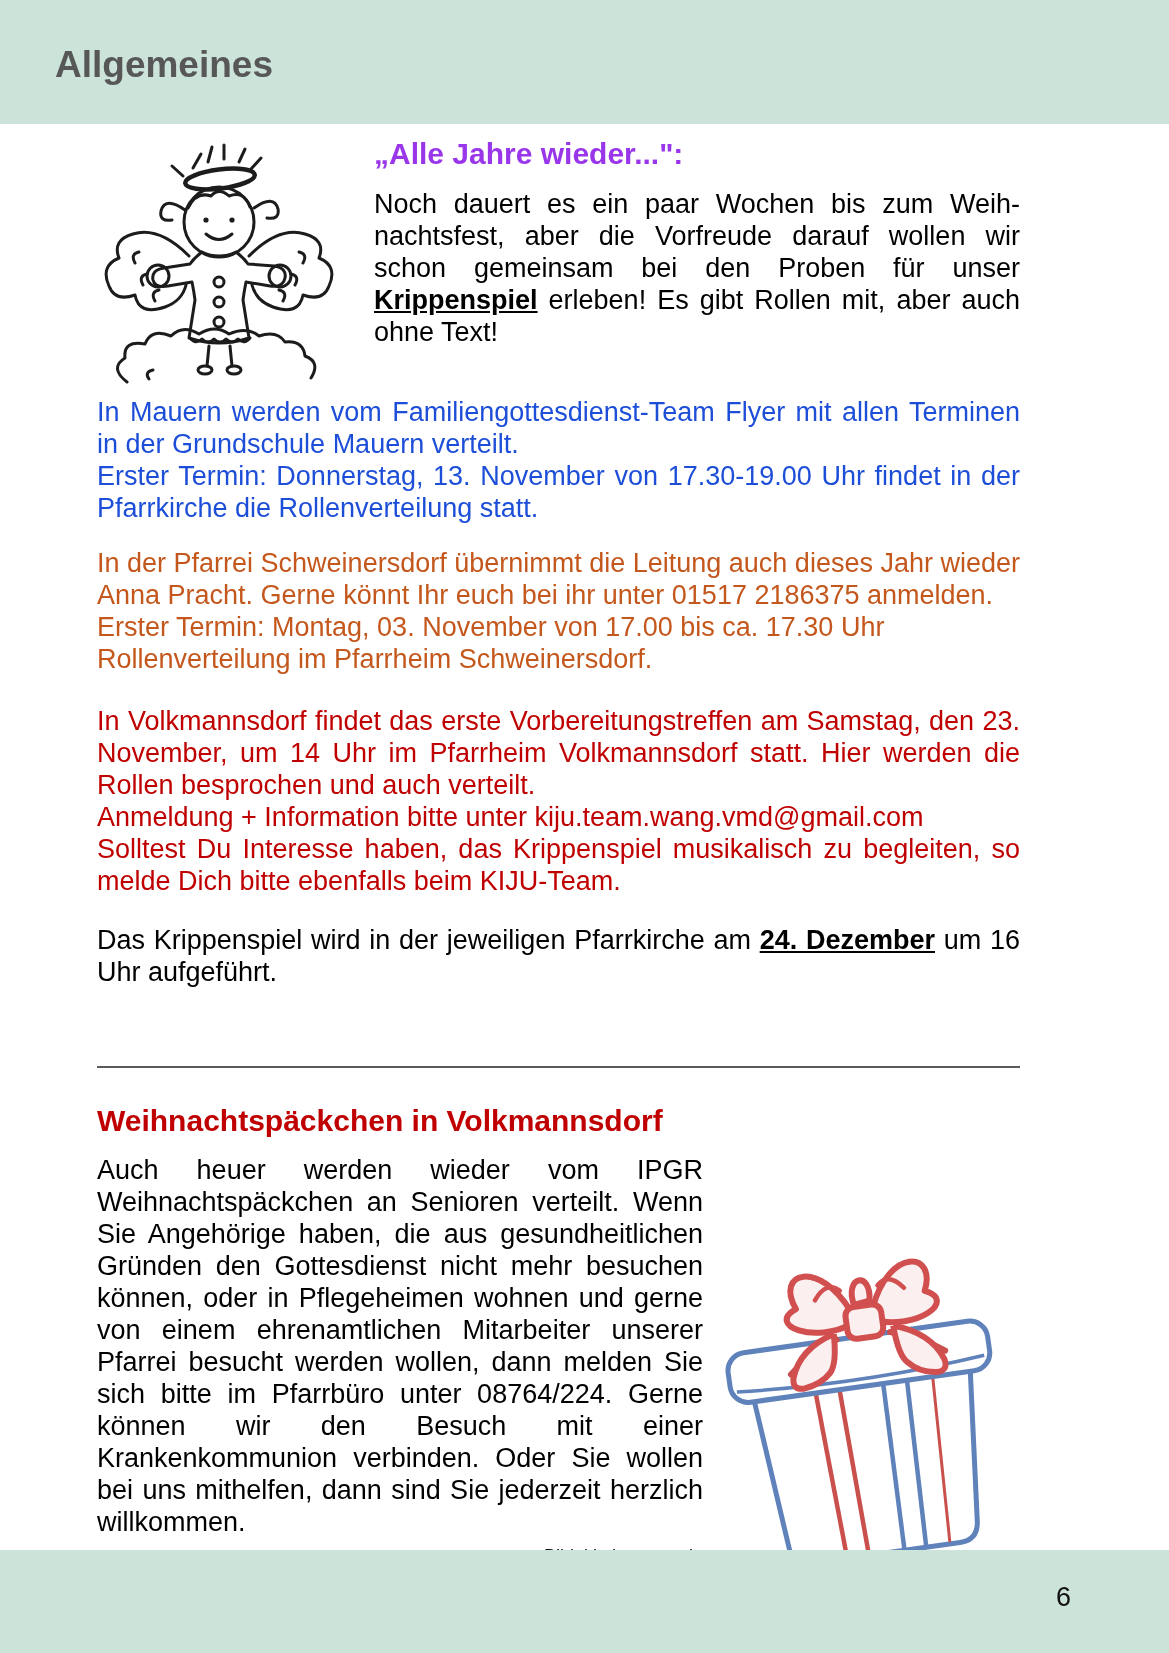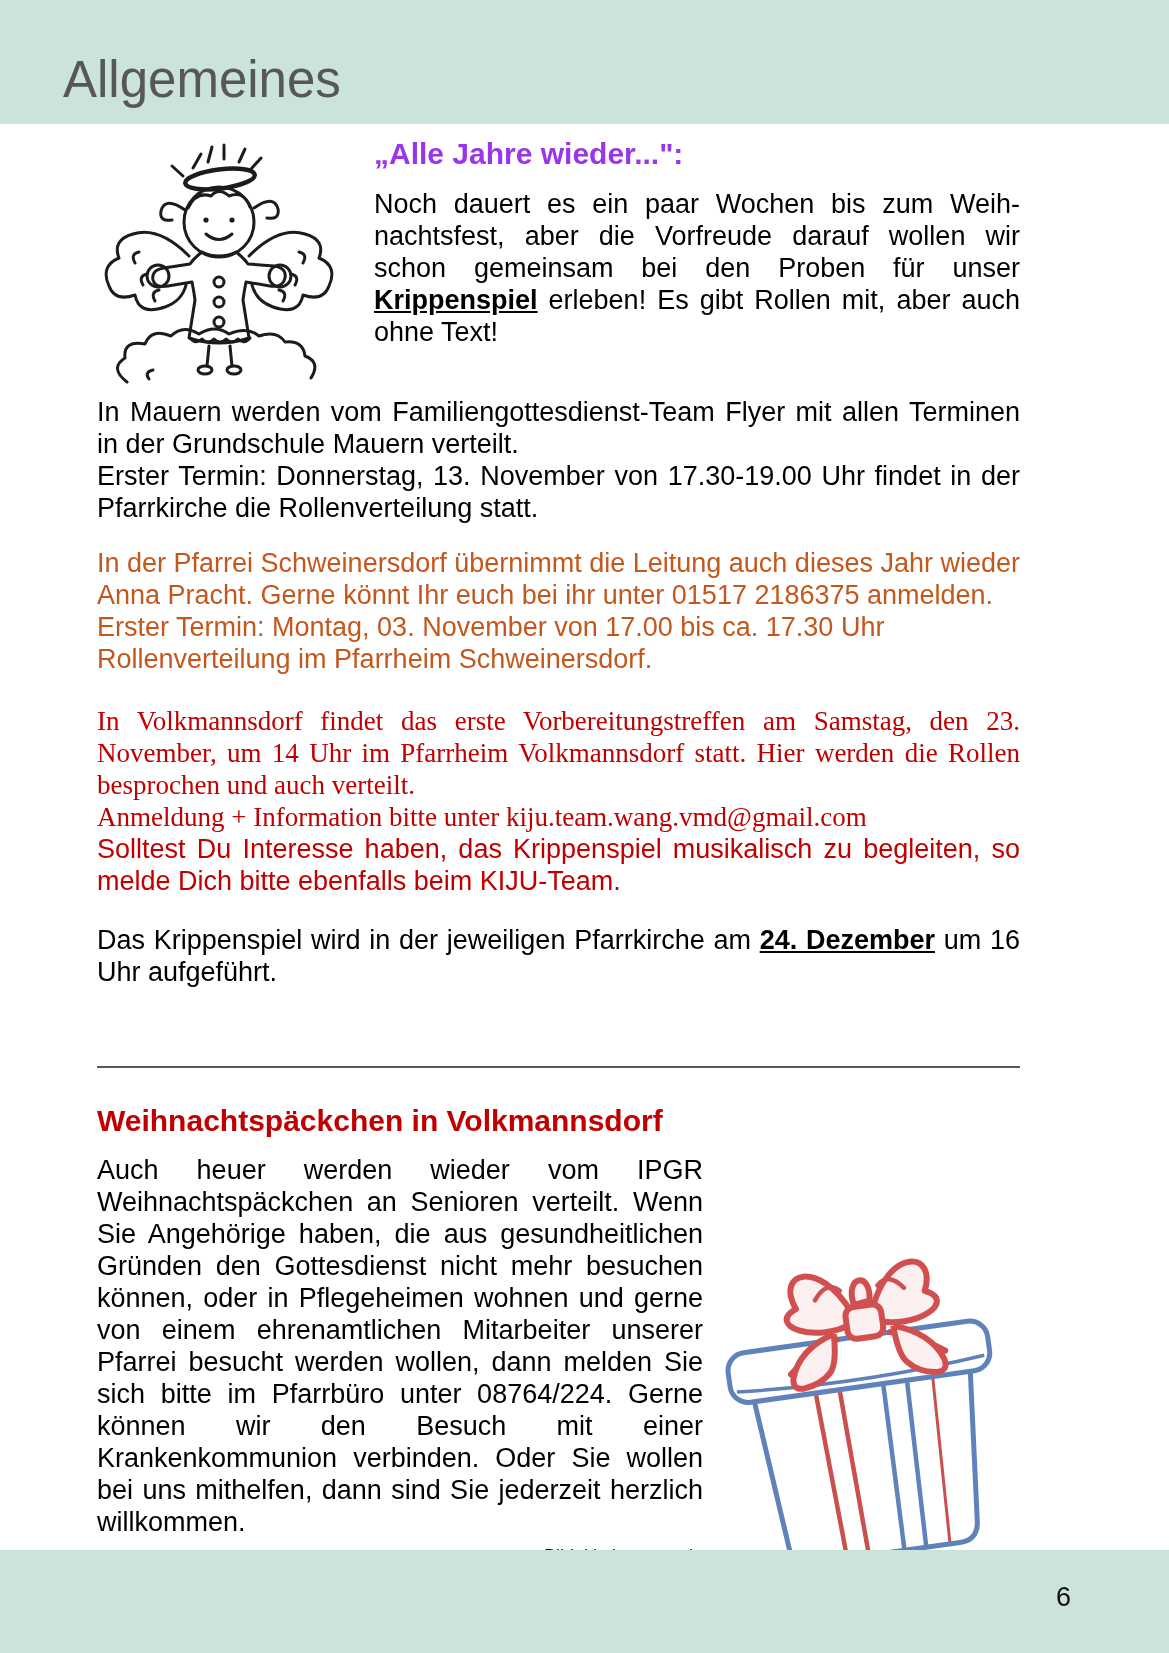--- a/index.html
+++ b/index.html
@@ -6,50 +6,50 @@
   .page {
     position:relative; width:1169px; height:1653px; margin:0 auto;
     background:#ffffff; overflow:hidden;
     font-family:"Liberation Sans","DejaVu Sans",sans-serif;
     color:#000;
   }
   
   .band { background:#cbe3d9; }
   .band.top { position:absolute; top:0; left:0; right:0; height:124px; }
   .band.top h1 {
-    margin:8px; padding:46px 0 0 55px;
-    font-size:51px; font-weight:400; color:#575757; line-height:1;
+    margin:0; padding:46px 0 0 55px;
+    font-size:37px; font-weight:700; color:#575757; line-height:1;
   }
   .band.bottom { position:absolute; bottom:0; left:0; right:0; height:103px; }
   .band.bottom .pageno {
     position:absolute; top:32px; right:98px; font-size:27px; color:#111;
   }
   
   main { position:absolute; top:124px; left:97px; width:923px; }
   p { margin:0; }
   .body { font-size:27px; line-height:32px; }
   .just { text-align:justify; }
   .pre  { white-space:pre-line; }
-  .gold       { color:#000000; }
+  .gold       { color:#1d4ed8; }
   .terracotta { color:#c4571c; }
   .crimson    { color:#c00000; }
   .hl { font-weight:bold; text-decoration:underline; }
   
   .row { display:flex; margin-top:8px; }
   .angel-box { flex:0 0 250px; width:250px; height:252px; margin-left:13px; }
   .angel-box svg { width:100%; height:100%; }
   .row .col { margin-left:27px; flex:1; padding-top:4px; }
   h2.purple {
     margin:0; font-size:30px; line-height:36px; font-weight:bold; color:#9a36ea;
   }
   h2.purple .line { display:block; }
   .intro { margin-top:16px; }
   .p-mauern   { margin-top:12px; }
   .p-schwein  { margin-top:23px; }
-  .p-volkm    { margin-top:30px;font-family:Liberation Serif, serif; }
+  .p-volkm    { margin-top:30px; }
   .p-musik    { }
   .p-auff     { margin-top:27px; }
   hr.divider {
     border:none; border-top:2px solid #5a5a5a;
     margin:78px 0 0 0; width:100%;
   }
   
   h2.red { margin:36px 0 0 0; font-size:30px; font-weight:bold; color:#c00000; }
   .flow { margin-top:16px; }
   .flow::after { content:""; display:block; clear:both; }

